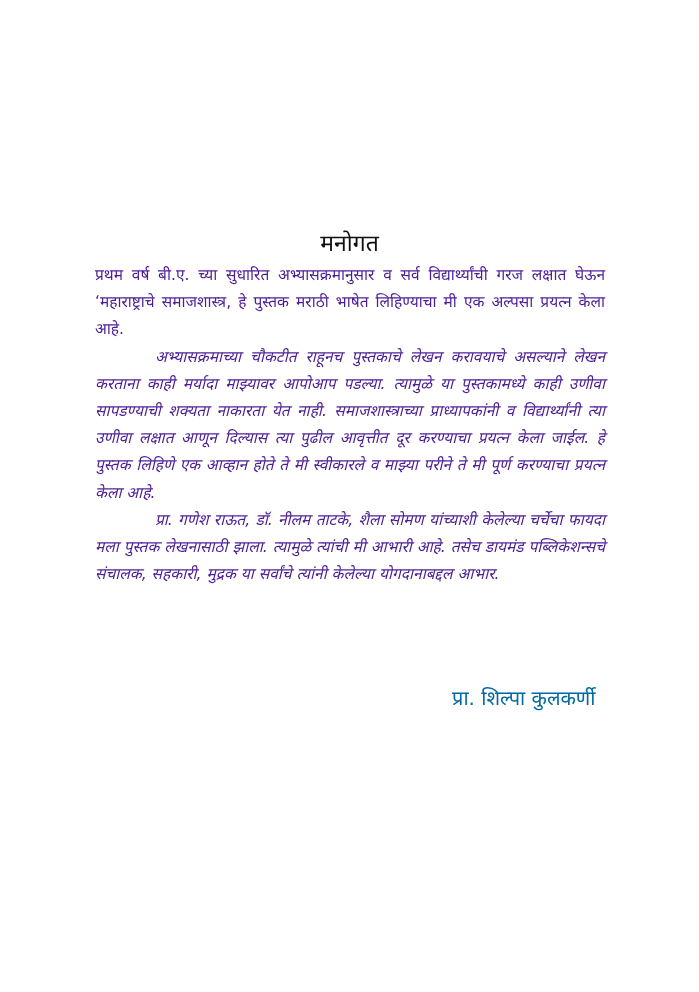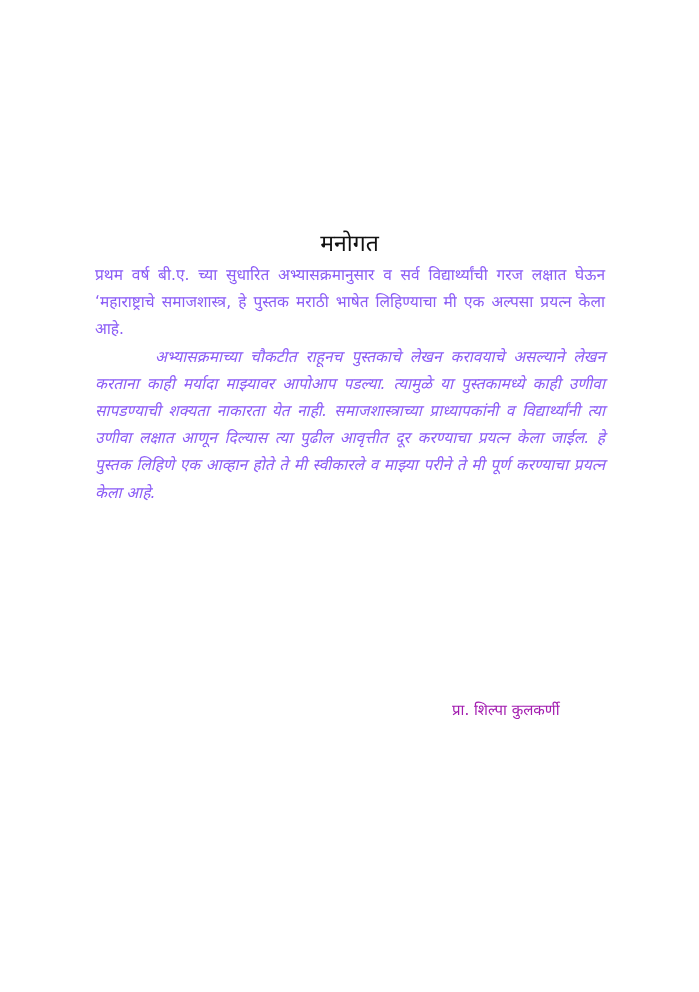--- a/index.html
+++ b/index.html
@@ -32,46 +32,46 @@
       color: #111;
     }
     .body-text {
       position: absolute;
       left: 95px;
       width: 510px;
       top: 262px;
       font-size: 15.5px;
       line-height: 27.2px;
       text-align: justify;
-      color: #8b5cf6;
+      color: #4c1d95;
     }
     .para {
       margin: 0;
       padding: 0;
     }
     .para.indent {
       text-indent: 60px;
       font-style: italic;
     }
     .signature {
       position: absolute;
       left: 452px;
       top: 686px;
-      font-size: 15px;
+      font-size: 20px;
       line-height: 24px;
-      color: #a21caf;
+      color: #0369a1;
       white-space: nowrap;
-      margin-top: 12px;
     }
   </style>
 </head>
 <body>
 
 <div class="page">
   <div class="title">मनोगत</div>
 
   <div class="body-text">
     <p class="para">प्रथम वर्ष बी.ए. च्या सुधारित अभ्यासक्रमानुसार व सर्व विद्यार्थ्यांची गरज लक्षात घेऊन ‘महाराष्ट्राचे समाजशास्त्र, हे पुस्तक मराठी भाषेत लिहिण्याचा मी एक अल्पसा प्रयत्न केला आहे.</p>
     <p class="para indent">अभ्यासक्रमाच्या चौकटीत राहूनच पुस्तकाचे लेखन करावयाचे असल्याने लेखन करताना काही मर्यादा माझ्यावर आपोआप पडल्या. त्यामुळे या पुस्तकामध्ये काही उणीवा सापडण्याची शक्यता नाकारता येत नाही. समाजशास्त्राच्या प्राध्यापकांनी व विद्यार्थ्यांनी त्या उणीवा लक्षात आणून दिल्यास त्या पुढील आवृत्तीत दूर करण्याचा प्रयत्न केला जाईल. हे पुस्तक लिहिणे एक आव्हान होते ते मी स्वीकारले व माझ्या परीने ते मी पूर्ण करण्याचा प्रयत्न केला आहे.</p>
+    <p class="para indent">प्रा. गणेश राऊत, डॉ. नीलम ताटके, शैला सोमण यांच्याशी केलेल्या चर्चेचा फायदा मला पुस्तक लेखनासाठी झाला. त्यामुळे त्यांची मी आभारी आहे. तसेच डायमंड पब्लिकेशन्सचे संचालक, सहकारी, मुद्रक या सर्वांचे त्यांनी केलेल्या योगदानाबद्दल आभार.</p>
   </div>
 
   <div class="signature">प्रा. शिल्पा कुलकर्णी</div>
 </div>
 
 </body></html>

